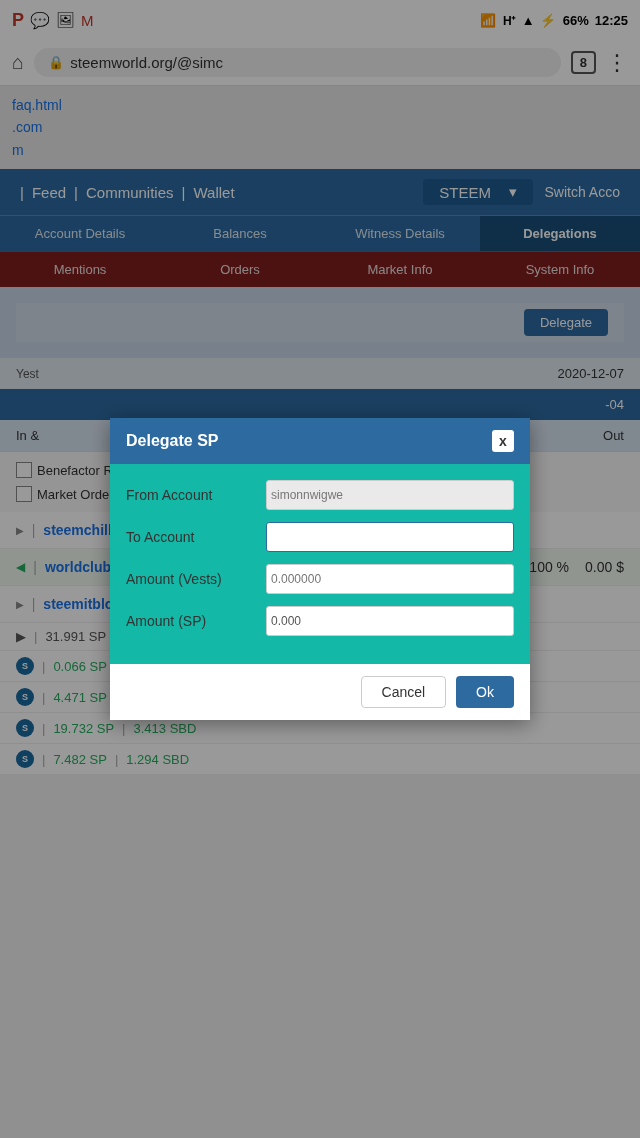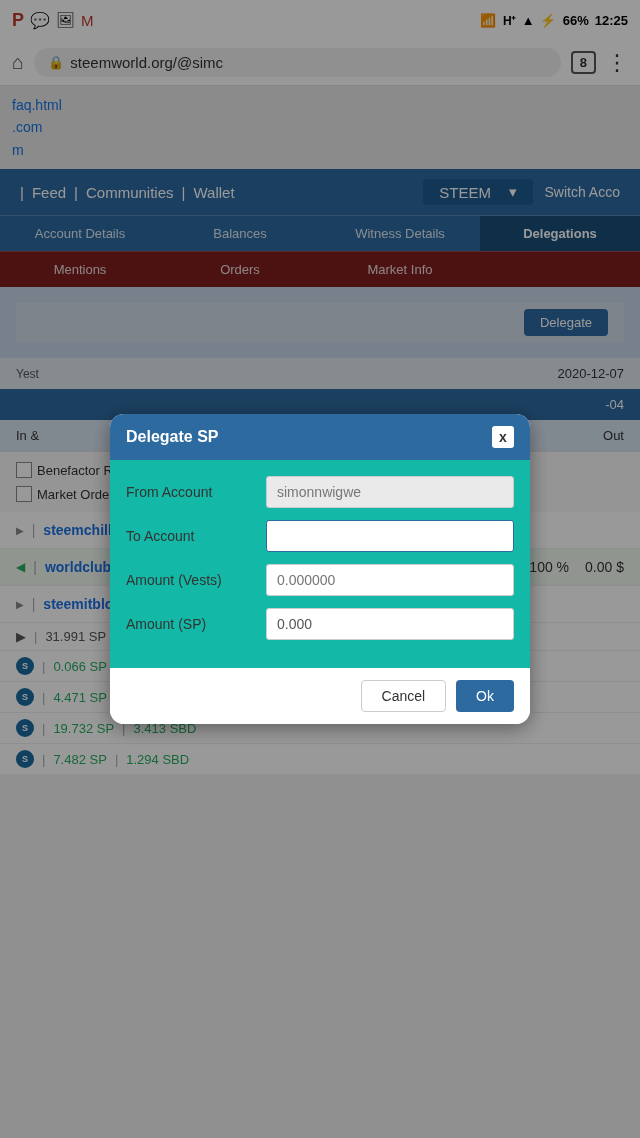--- a/index.html
+++ b/index.html
@@ -190,21 +190,21 @@
       position: fixed;
       top: 0; left: 0; right: 0; bottom: 0;
       background: rgba(0,0,0,0.4);
       display: flex;
       align-items: center;
       justify-content: center;
       z-index: 100;
     }
     .modal {
       background: #fff;
-      border-radius: 14px;
+      border-radius: 0;
       width: 420px;
       overflow: hidden;
       box-shadow: 0 4px 20px rgba(0,0,0,0.4);
     }
     .modal-header {
       background: #2d6aa0;
       color: #fff;
       padding: 12px 16px;
       display: flex;
       align-items: center;
@@ -238,22 +238,22 @@
     .form-label {
       width: 140px;
       font-size: 14px;
       color: #333;
       font-weight: 500;
     }
     .form-input {
       flex: 1;
       border: 1px solid #ccc;
       border-radius: 3px;
-      padding: 7px 10px;
-      font-size: 14px;
+      padding: 7px 4px;
+      font-size: 12px;
       background: #fff;
       color: #555;
     }
     .form-input.active-input {
       border-color: #2d6aa0;
       outline: none;
       color: #333;
     }
     .form-input.readonly {
       background: #eaeaea;
@@ -437,20 +437,21 @@
   <div class="tab-item">Account Details</div>
   <div class="tab-item">Balances</div>
   <div class="tab-item">Witness Details</div>
   <div class="tab-item active">Delegations</div>
 </div>
 
 <div class="tab-bar-2">
   <div class="tab-item-2">Mentions</div>
   <div class="tab-item-2">Orders</div>
   <div class="tab-item-2">Market Info</div>
+  <div class="tab-item-2">System Info</div>
 </div>
 
 <div class="bg-content">
   <div class="delegate-btn-row">
     <button class="delegate-btn">Delegate</button>
   </div>
 </div>
 
 <div class="date-row">
   <span class="date-label">Yest</span>

